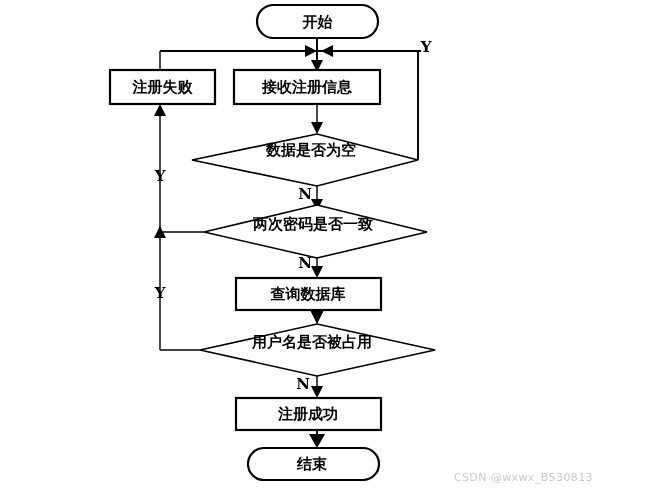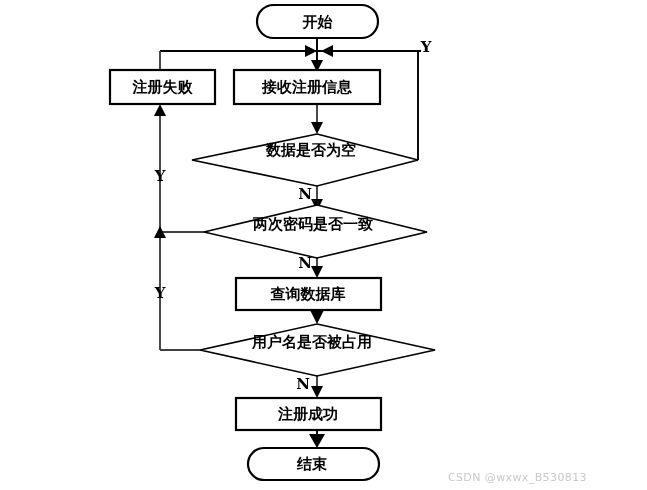--- a/index.html
+++ b/index.html
@@ -58,21 +58,21 @@
     stroke: #000000;
     stroke-width: 1.9;
     fill: none;
   }
   .arrow-head {
     fill: #000000;
     stroke: none;
   }
   .watermark {
     position: absolute;
-    right: 14px;
+    right: 8px;
     bottom: 6px;
     font-family: "DejaVu Sans", "Liberation Sans", sans-serif;
     font-size: 11px;
     color: #c9c9c9;
     letter-spacing: 0.4px;
     user-select: none;
   }
 </style>
 </head>
 <body>

